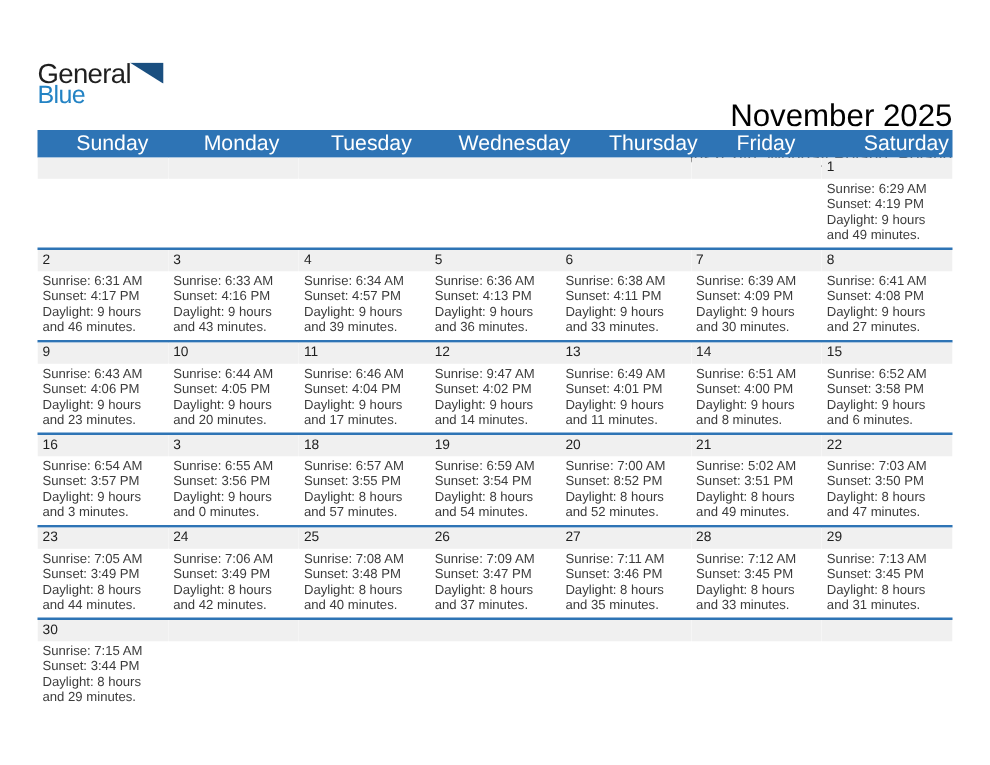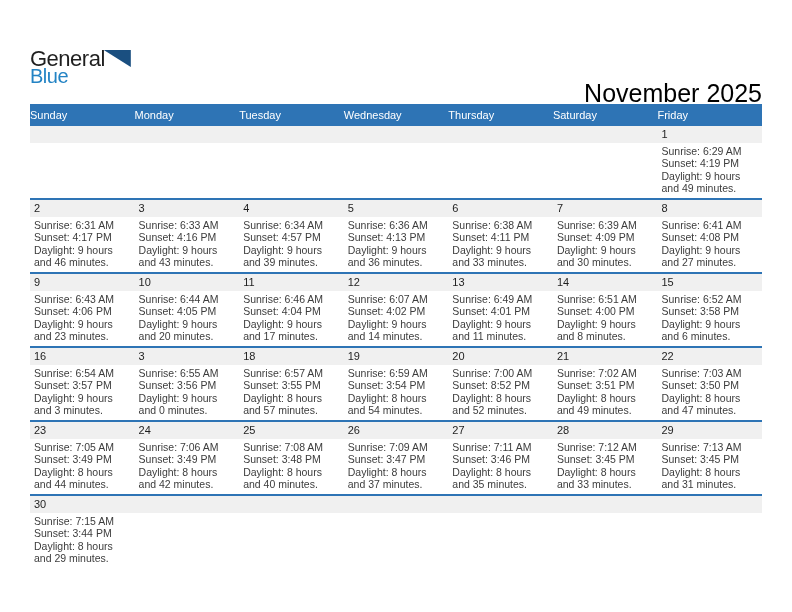--- a/index.html
+++ b/index.html
@@ -33,22 +33,22 @@
   .cal-title { font-size: 25px; font-weight: 400; color: #000; line-height: 30px; margin-top: 40px; }
   .cal-subtitle { font-size: 14px; font-weight: 400; color: #111; margin-top: 9px; }
 
   
   .calendar { position: absolute; left: 30px; top: 104px; width: 732px; }
   .weekday-row {
     display: flex; height: 22px;
     background: var(--header-bg, #2e74b5);
   }
   .weekday-cell {
-    flex: 1 1 0; color: #ffffff; font-size: 11px;
-    display: flex; align-items: center; padding-left: 0;
+    flex: 1 1 0; color: #ffffff; font-size: 17px;
+    display: flex; align-items: center; padding-left: 0; margin-left: 31px;
   }
   .week-row {
     display: flex; height: 74px;
   }
   .week-row:not(:last-child) { border-bottom: 2px solid var(--row-divider, #2e74b5); }
   .day-cell { flex: 1 1 0; overflow: hidden; }
   .day-num-strip {
     height: 17px; background: var(--day-strip-bg, #f0f0f0);
     font-size: 11px; color: #1e1e1e; padding: 2px 0 0 4px; line-height: 13px;
   }
@@ -76,22 +76,22 @@
     </div>
   </div>
 
   <div class="calendar">
     <div class="weekday-row">
       <div class="weekday-cell">Sunday</div>
       <div class="weekday-cell">Monday</div>
       <div class="weekday-cell">Tuesday</div>
       <div class="weekday-cell">Wednesday</div>
       <div class="weekday-cell">Thursday</div>
+      <div class="weekday-cell">Friday</div>
       <div class="weekday-cell">Saturday</div>
-      <div class="weekday-cell">Friday</div>
     </div>
     <div id="weeks-container">
         <div class="week-row">
           <div class="day-cell">
             <div class="day-num-strip"></div>
           </div>
           <div class="day-cell">
             <div class="day-num-strip"></div>
           </div>
           <div class="day-cell">
@@ -205,21 +205,21 @@
             <div class="day-lines">
               <div class="day-line">Sunrise: 6:46 AM</div>
               <div class="day-line">Sunset: 4:04 PM</div>
               <div class="day-line">Daylight: 9 hours</div>
               <div class="day-line">and 17 minutes.</div>
             </div>
           </div>
           <div class="day-cell">
             <div class="day-num-strip">12</div>
             <div class="day-lines">
-              <div class="day-line">Sunrise: 6:07 AM</div>
+              <div class="day-line">Sunrise: 9:47 AM</div>
               <div class="day-line">Sunset: 4:02 PM</div>
               <div class="day-line">Daylight: 9 hours</div>
               <div class="day-line">and 14 minutes.</div>
             </div>
           </div>
           <div class="day-cell">
             <div class="day-num-strip">13</div>
             <div class="day-lines">
               <div class="day-line">Sunrise: 6:49 AM</div>
               <div class="day-line">Sunset: 4:01 PM</div>
@@ -288,21 +288,21 @@
             <div class="day-lines">
               <div class="day-line">Sunrise: 7:00 AM</div>
               <div class="day-line">Sunset: 8:52 PM</div>
               <div class="day-line">Daylight: 8 hours</div>
               <div class="day-line">and 52 minutes.</div>
             </div>
           </div>
           <div class="day-cell">
             <div class="day-num-strip">21</div>
             <div class="day-lines">
-              <div class="day-line">Sunrise: 7:02 AM</div>
+              <div class="day-line">Sunrise: 5:02 AM</div>
               <div class="day-line">Sunset: 3:51 PM</div>
               <div class="day-line">Daylight: 8 hours</div>
               <div class="day-line">and 49 minutes.</div>
             </div>
           </div>
           <div class="day-cell">
             <div class="day-num-strip">22</div>
             <div class="day-lines">
               <div class="day-line">Sunrise: 7:03 AM</div>
               <div class="day-line">Sunset: 3:50 PM</div>

